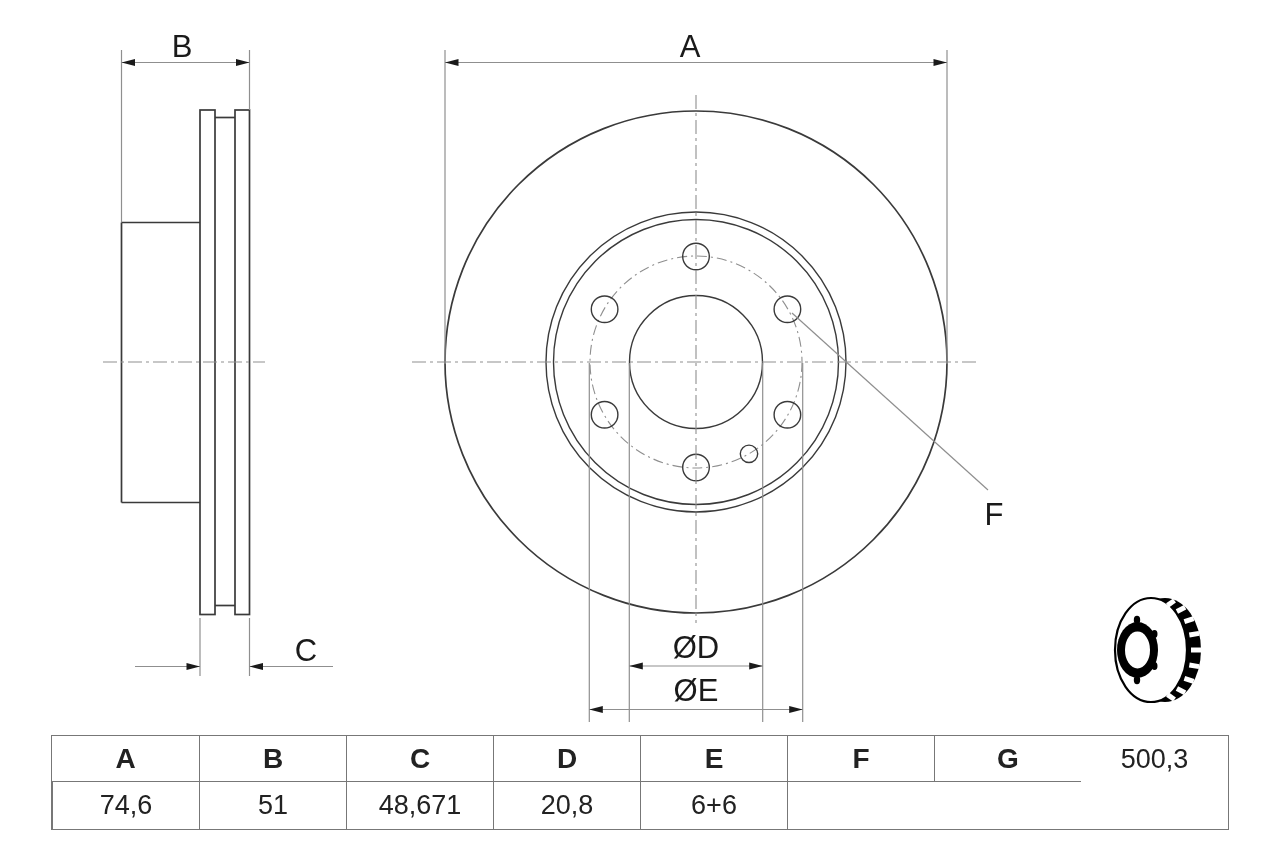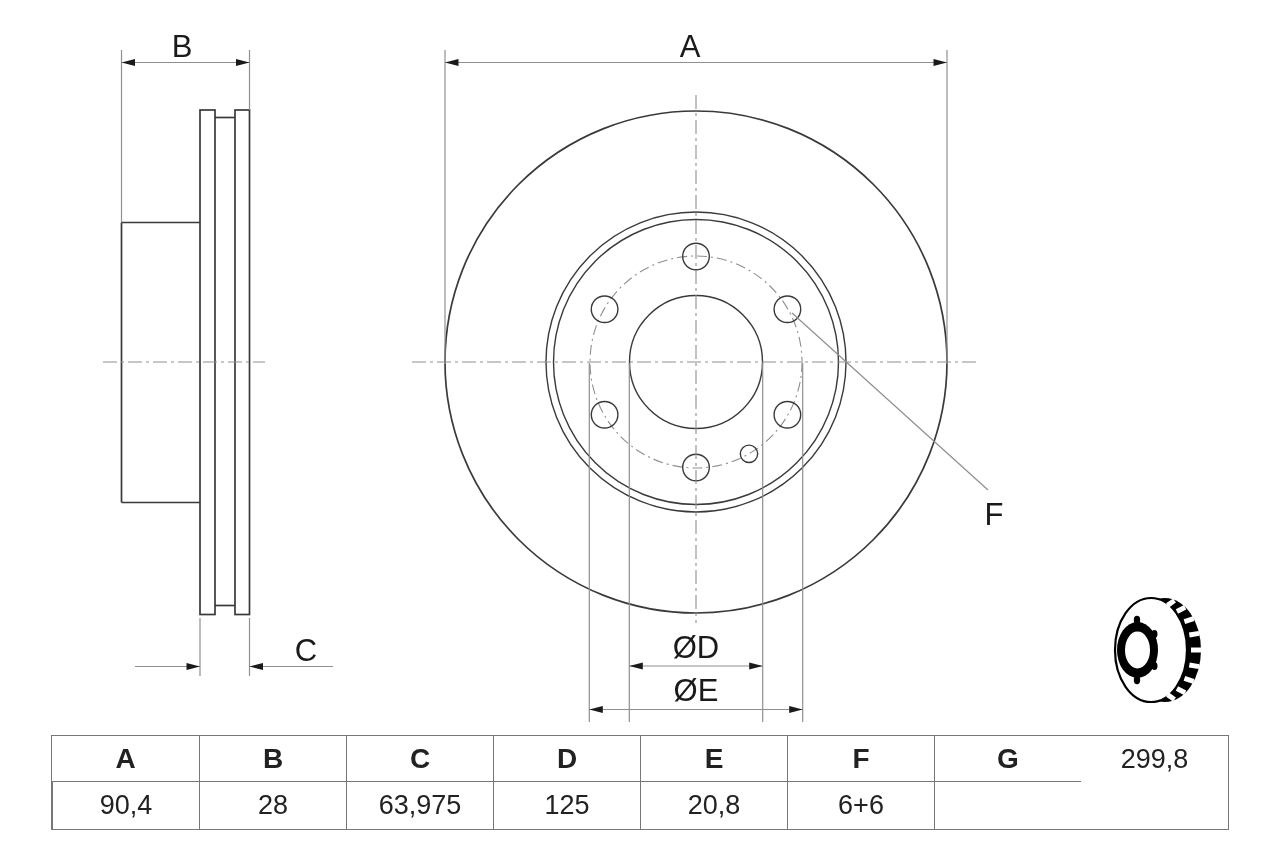--- a/index.html
+++ b/index.html
@@ -153,23 +153,22 @@
 
   
   <div class="spec-table">
     <div class="cell hdr c0">A</div>
     <div class="cell hdr">B</div>
     <div class="cell hdr">C</div>
     <div class="cell hdr">D</div>
     <div class="cell hdr">E</div>
     <div class="cell hdr">F</div>
     <div class="cell hdr">G</div>
-    <div class="cell val c0">299,8</div>
-    <div class="cell val">90,4</div>
-    <div class="cell val">28</div>
-    <div class="cell val">63,975</div>
-    <div class="cell val">125</div>
+    <div class="cell val c0">500,3</div>
+    <div class="cell val">74,6</div>
+    <div class="cell val">51</div>
+    <div class="cell val">48,671</div>
     <div class="cell val">20,8</div>
     <div class="cell val">6+6</div>
     <div class="cell val"></div>
   </div>
 
 </div>
 
 </body></html>

